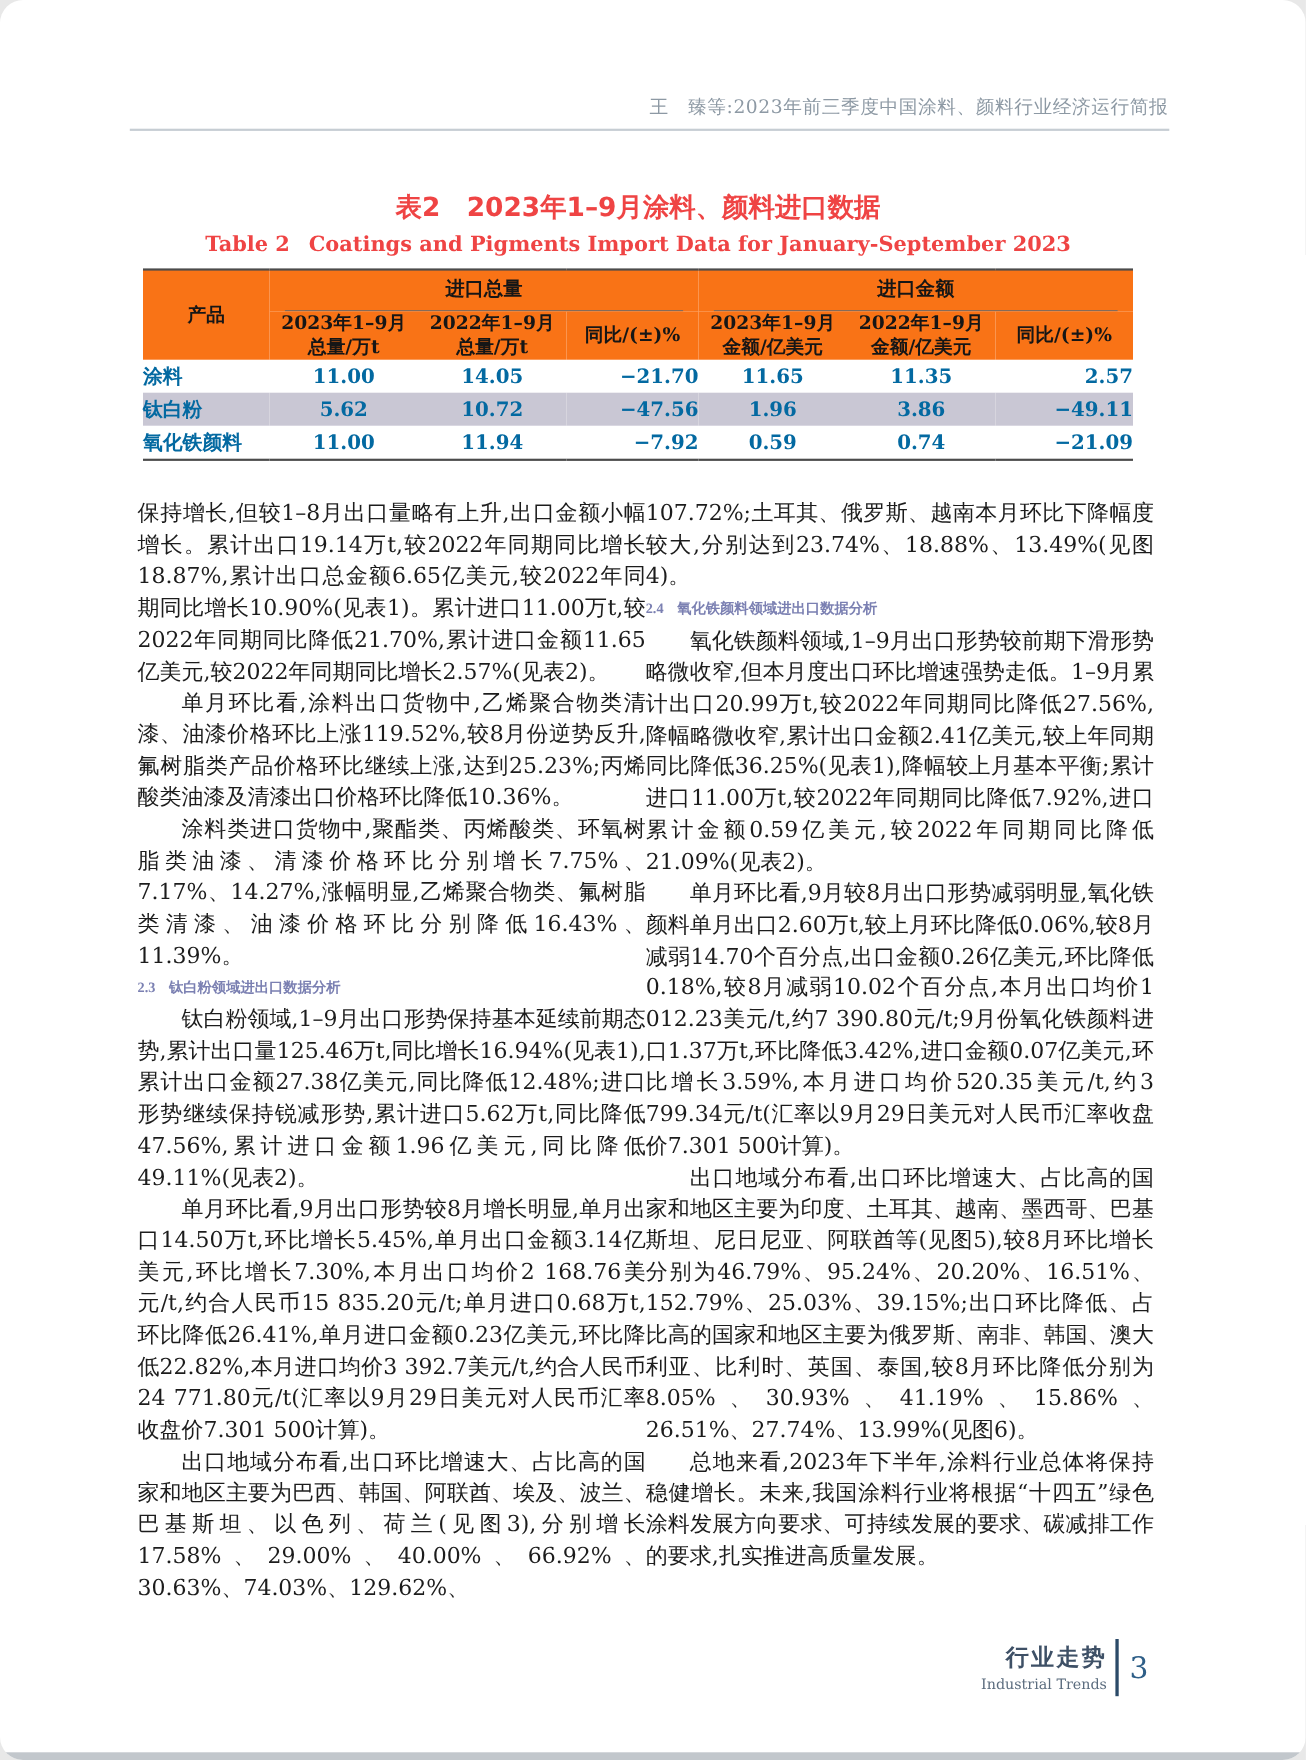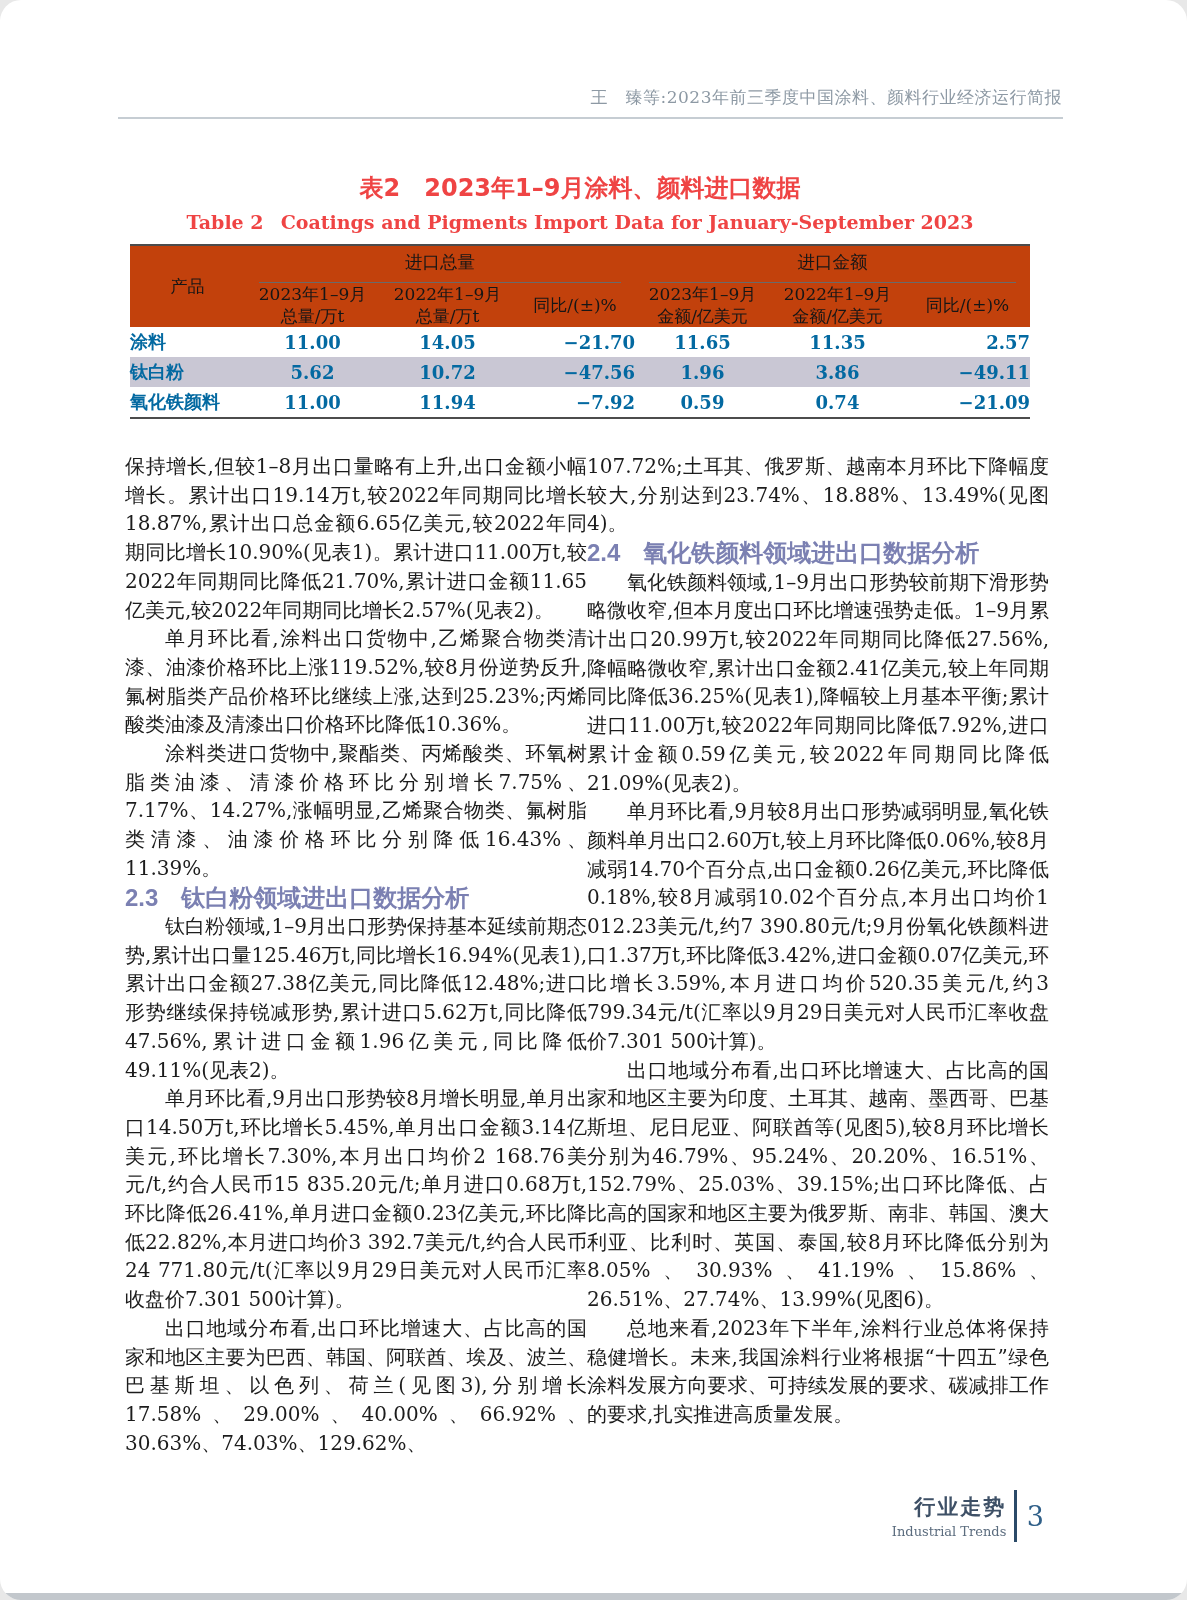--- a/index.html
+++ b/index.html
@@ -33,21 +33,21 @@
   .tbl-title-en{
     text-align:center;font-family:"DejaVu Serif","Liberation Serif",serif;
     font-weight:bold;font-size:19px;color:#ef4444;margin-top:7px;
   }
   .tbl-title-en .t-label{margin-right:0.9em;}
   table.data-table{
     width:100%;border-collapse:collapse;margin-top:11px;
     border-top:2.5px solid #4c4c4c;border-bottom:2.5px solid #4c4c4c;
   }
   table.data-table thead th{
-    background:#c2410c;font-weight:normal;font-size:17px;color:#161616;
+    background:#f97316;font-weight:bold;font-size:17px;color:#161616;
     padding:0;vertical-align:middle;
   }
   th.group-th{padding-top:6px;}
   .group-inner{
     border-bottom:1.5px solid #6a6a6a;
     padding:4px 0 8px 0;margin:0 14px;text-align:center;font-size:17.5px;
   }
   th.sub-th{padding:5px 0 10px 0;line-height:22px;text-align:center;}
   th.product-th{text-align:center;font-size:17.5px;}
   table.data-table tbody td{
@@ -59,22 +59,22 @@
   td.pct{text-align:right;padding-right:30px;}
   
   .columns{
     position:absolute;top:452px;left:125px;width:937px;
     display:flex;
   }
   .col{width:462px;font-size:20px;line-height:28.7px;text-align:justify;}
   .col p{margin:0;text-indent:2em;}
   .col p.noindent{text-indent:0;}
   .sec-heading{
-    margin:0;font-family:Liberation Sans, sans-serif;
-    font-weight:bold;font-size:24px;line-height:29.5px;color:#7b80b2;
+    margin:0;font-family:Liberation Serif, serif;
+    font-weight:bold;font-size:13px;line-height:29.5px;color:#7b80b2;
   }
   .sec-heading .sec-num{margin-right:0.95em;}
   
   .page-footer{
     position:absolute;top:1490px;right:143px;
     display:flex;align-items:center;justify-content:space-between;
   }
   .footer-labels{text-align:right;padding-right:8px;}
   .footer-zh{
     font-family:"DejaVu Sans","Liberation Sans",sans-serif;

